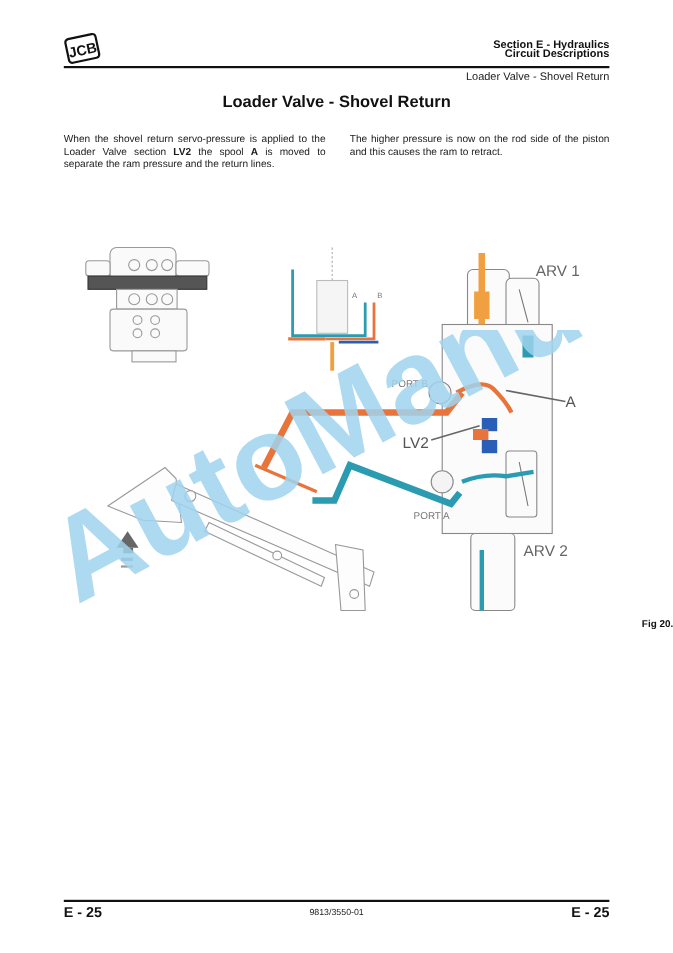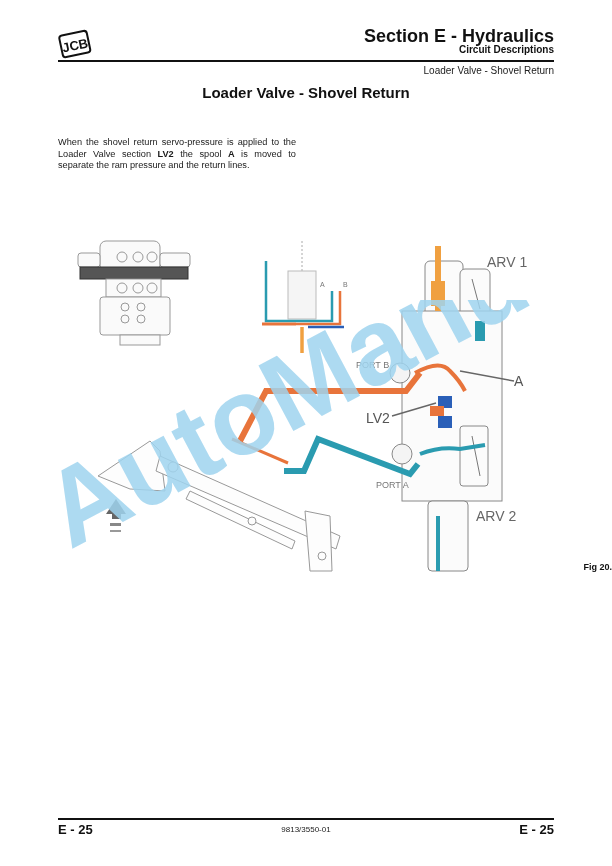--- a/index.html
+++ b/index.html
@@ -1,30 +1,30 @@
 <!DOCTYPE html>
 <html><head>
   <meta charset="utf-8">
   <style>
     html, body { margin: 0; padding: 0; background: #ffffff; }
     body { width: 612px; height: 866px; position: relative; overflow: hidden;
            font-family: "Liberation Sans", sans-serif; color: #111; }
     .abs { position: absolute; }
     .logo { left: 58px; top: 24px; width: 34px; height: 42px; }
-    .hdr-section { right: 58px; top: 26px; font-size: 18px; font-weight: bold; text-align: right; white-space: nowrap; }
+    .hdr-section { right: 58px; top: 36px; font-size: 10px; font-weight: bold; text-align: right; white-space: nowrap; }
     .hdr-sub { right: 58px; top: 44px; font-size: 10px; font-weight: bold; text-align: right; white-space: nowrap; }
     .hdr-rule { left: 58px; width: 496px; top: 60px; height: 1.5px; background: #111; }
     .hdr-topic { right: 58px; top: 65px; font-size: 10px; text-align: right; white-space: nowrap; color: #222; }
     .page-title { left: 0; width: 612px; top: 84px; text-align: center; font-size: 15px; font-weight: bold; }
     .col { font-size: 9.2px; line-height: 11.6px; text-align: justify; color: #1a1a1a; }
-    .col p { margin: 16px 0 11px 0; }
+    .col p { margin: 0 0 11px 0; }
     .col-left { left: 58px; top: 121px; width: 238px; }
     .col-right { left: 318px; top: 121px; width: 236px; }
     .link { color: #1a2fb8; font-weight: bold; font-style: italic; text-decoration: underline; }
-    .figure { left: 40px; top: 231px; width: 540px; height: 345px; }
+    .figure { left: 40px; top: 215px; width: 540px; height: 345px; }
     .fig-caption { left: 0; width: 612px; top: 562px; text-align: right; font-size: 9px; font-weight: bold; }
     .ftr-rule { left: 58px; width: 496px; top: 818px; height: 1.5px; background: #111; }
     .ftr-left { left: 58px; top: 822px; font-size: 13px; font-weight: bold; }
     .ftr-right { right: 58px; top: 822px; font-size: 13px; font-weight: bold; }
     .ftr-center { left: 0; width: 612px; top: 825px; text-align: center; font-size: 8px; color: #222; }
     .watermark { left: 60px; top: 300px; width: 520px; height: 260px; pointer-events: none; }
   </style>
 </head>
 <body>
 
@@ -41,20 +41,21 @@
 <div class="abs hdr-rule"></div>
 <div class="abs hdr-topic">Loader Valve - Shovel Return</div>
 
 <div class="abs page-title">Loader Valve - Shovel Return</div>
 
 <div class="abs col col-left">
   <p><span>When the shovel return servo-pressure is applied to the Loader Valve section </span><b>LV2</b><span> the spool </span><b>A</b><span> is moved to separate the ram pressure and the return lines.</span></p>
 </div>
 
 <div class="abs col col-right">
+  <p>The higher pressure is now on the rod side of the piston and this causes the ram to retract.</p>
 </div>
 
 <div class="abs figure">
   <svg width="540" height="345" viewBox="0 0 540 345">
 
     <g stroke="#999" stroke-width="1" fill="#fafafa">
       <rect x="60" y="10" width="60" height="30" rx="6"></rect>
       <rect x="38" y="22" width="22" height="14" rx="3"></rect>
       <rect x="120" y="22" width="30" height="14" rx="3"></rect>
       <rect x="40" y="36" width="108" height="12" fill="#555" stroke="#333"></rect>

